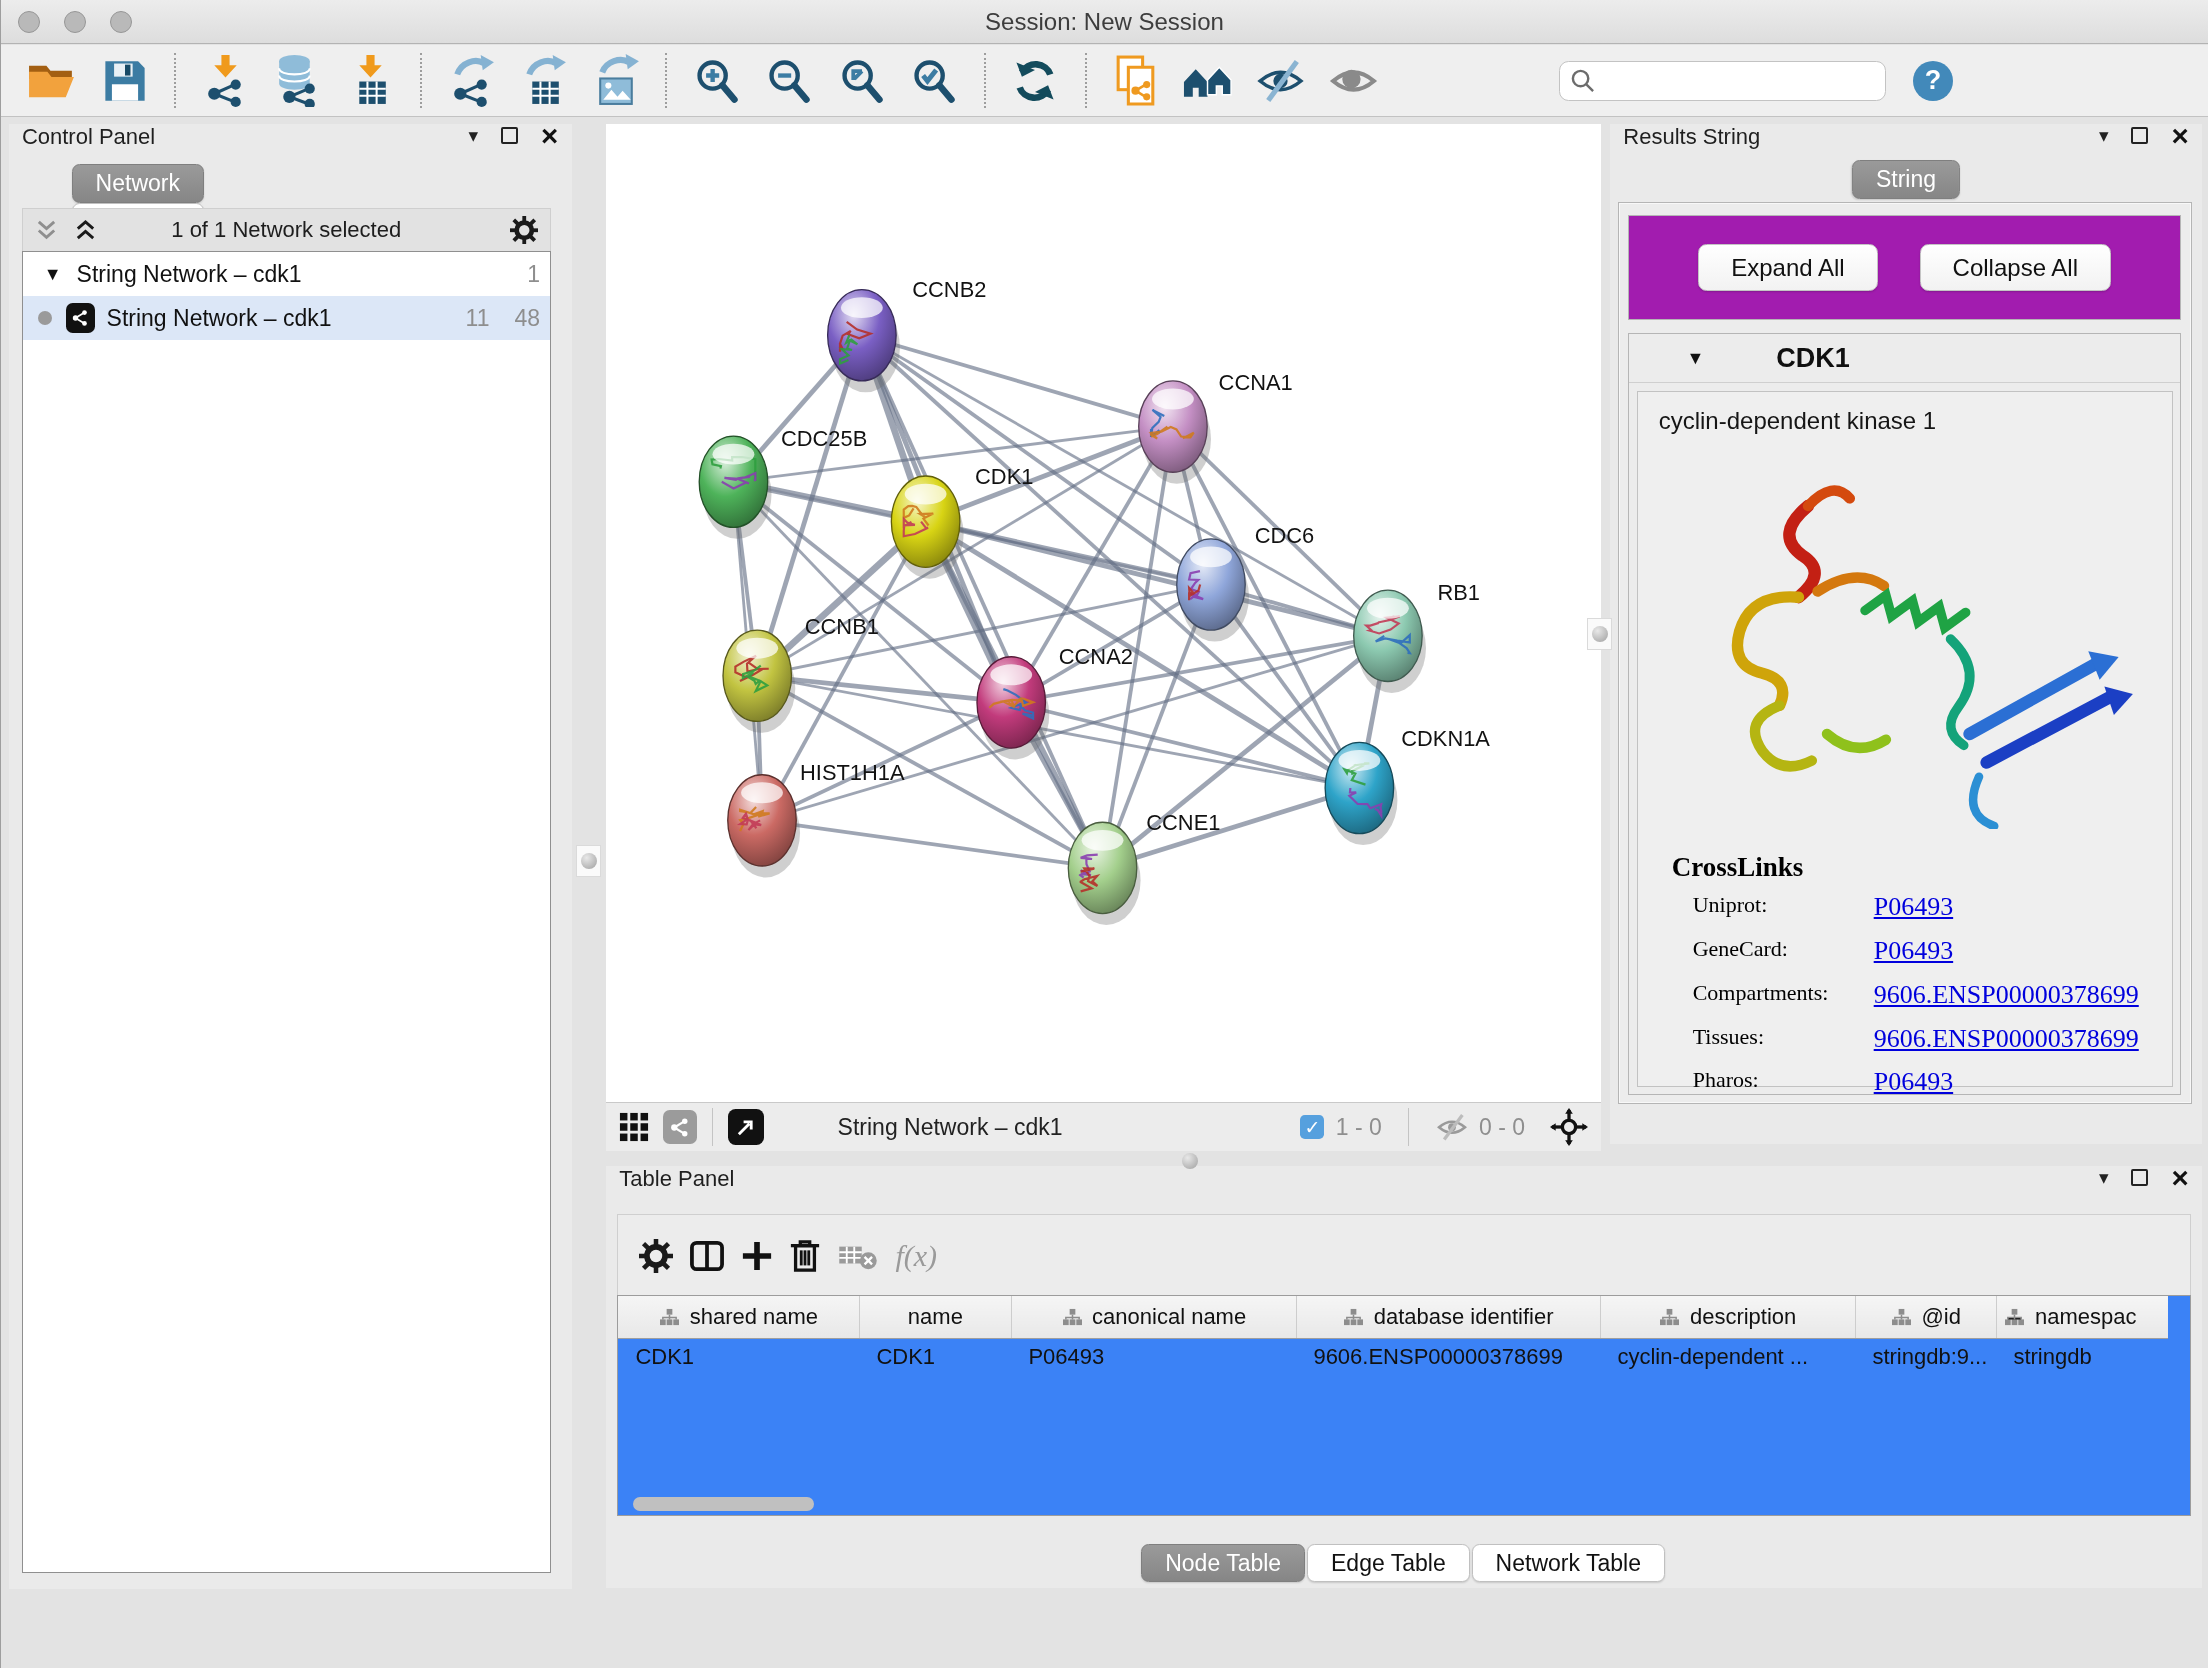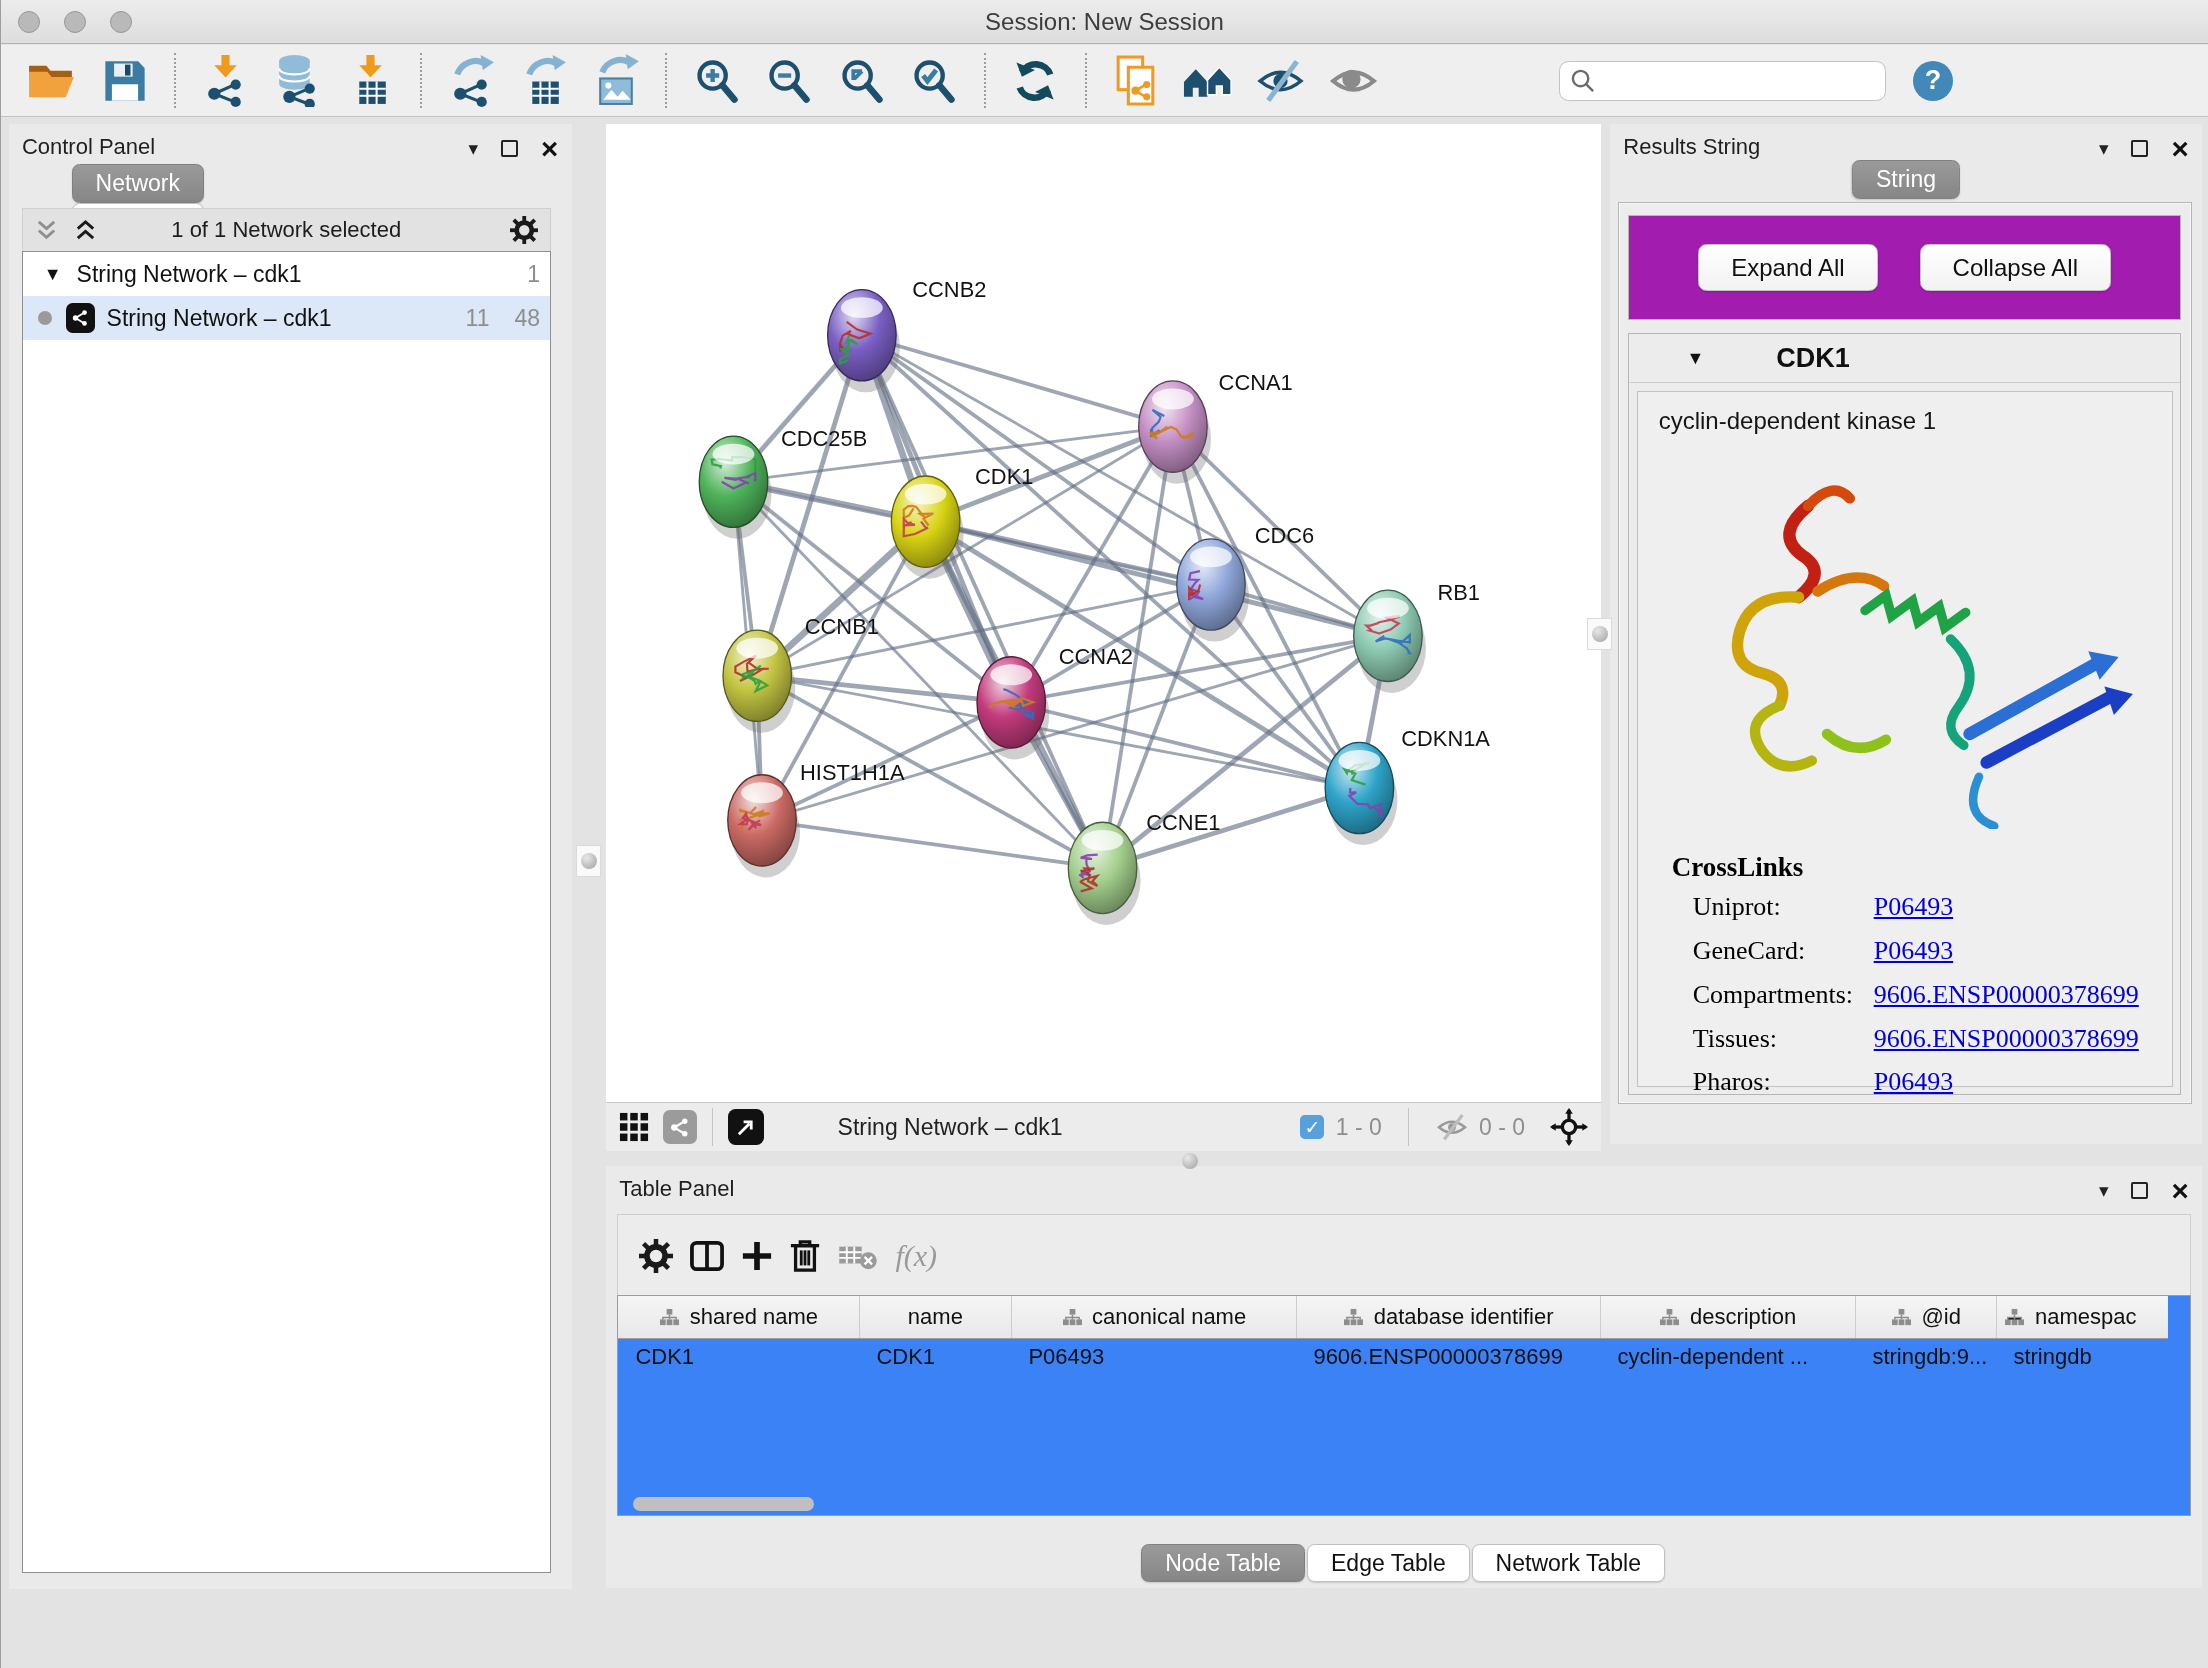--- a/index.html
+++ b/index.html
@@ -20,21 +20,21 @@
   .tbtn { width:59px; height:59px; display:flex; align-items:center; justify-content:center; flex:none; margin:0 6.7px; }
   .tsep { flex:none; width:0; height:55px; border-left:2.9px dotted #9d9d9d; margin:0 13.3px; }
   .searchbox { margin-left:auto; width:327px; height:40px; background:#fff; border:1.9px solid #c3c3c3;
     border-radius:9.5px; display:flex; align-items:center; padding:0 9.5px; }
   .searchbox input { border:none; outline:none; font-size:22px; width:266px; background:transparent; }
   .helpbtn { width:40px; height:40px; border-radius:50%; background:#4289ba; color:#fff; font-weight:bold;
     font-size:27px; display:flex; align-items:center; justify-content:center; margin:0 240px 0 27px; flex:none; }
 
   
   .panel { position:absolute; background:#eaeaea; }
-  .panel-header { position:absolute; top:0; left:0; right:0; height:36px; display:flex; align-items:flex-end; padding:0 13.3px; }
+  .panel-header { position:absolute; top:0; left:0; right:0; height:36px; display:flex; align-items:flex-start; padding:0 13.3px; }
   .panel-title { font-size:22px; color:#1f1f1f; }
   .panel-ctrl { margin-left:auto; display:flex; align-items:center; gap:23px; }
   .pc-arrow { font-size:19px; color:#222; }
   .pc-float { width:17px; height:17px; border:2.9px solid #222; border-radius:1.9px; }
   .pc-close { font-size:29.5px; font-weight:bold; color:#111; line-height:17px; }
 
   .tab { font-size:23px; color:#111; background:#fff; border:1px solid #c0c0c0; border-radius:7.6px;
     padding:4.8px 23px; margin-right:1.9px; box-shadow:0 1px 1.9px rgba(0,0,0,.15); }
   .tab.sel { background:linear-gradient(#9a9a9a,#868686); color:#fff; border-color:#7f7f7f; }
 
@@ -74,21 +74,21 @@
   .rp-box1 { position:absolute; top:12.4px; left:9.5px; right:9.5px; height:105px; background:#a21caf; border:1px solid #b5b5b5; }
   .rp-btn { font-size:24px; color:#111; background:linear-gradient(#ffffff,#f2f2f2); border:1px solid #c4c4c4;
     border-radius:8.6px; padding:8.6px 32px; box-shadow:0 1px 1.9px rgba(0,0,0,.18); }
   .rp-gene-box { position:absolute; top:130px; left:9.5px; right:9.5px; bottom:7.6px; background:#ececec; border:1px solid #b5b5b5; }
   .gene-head { height:49px; display:flex; align-items:center; padding-left:46px; border-bottom:1px solid #cfcfcf; }
   .gene-name { font-size:27px; font-weight:bold; color:#101010; margin-left:57px; }
   .gene-inner { position:absolute; top:57px; left:7.6px; right:7.6px; bottom:7.6px; border:1px solid #c2c2c2; background:#efefef; }
   .gene-desc { font-size:24px; color:#161616; padding:15px 0 0 21px; }
   .xl-title { font-family:"Liberation Serif",serif; font-weight:bold; font-size:27px; color:#000;
     position:absolute; left:34px; top:460px; }
-  .xl-row { position:absolute; left:55px; font-family:"Liberation Serif",serif; font-size:26px; color:#000; }
+  .xl-row { position:absolute; left:55px; font-family:"Liberation Serif",serif; font-size:22px; color:#000; }
   .xl-link { position:absolute; left:236px; font-family:"Liberation Serif",serif; font-size:26px;
     color:#0000dd; text-decoration:underline; }
 
   
   #table-panel { left:605px; top:1166px; width:1596px; height:422px; }
   .tp-toolbar { position:absolute; top:48px; left:11.4px; right:11.4px; height:82px; background:#ececec;
     border:1px solid #cfcfcf; border-bottom:none; display:flex; align-items:center; padding:0 21px; gap:16px; }
   .tp-table { position:absolute; top:129px; left:11.4px; right:11.4px; height:221px; background:#3b82f6;
     border:1px solid #9c9c9c; overflow:hidden; }
   table { border-collapse:collapse; table-layout:fixed; width:1550px; }

